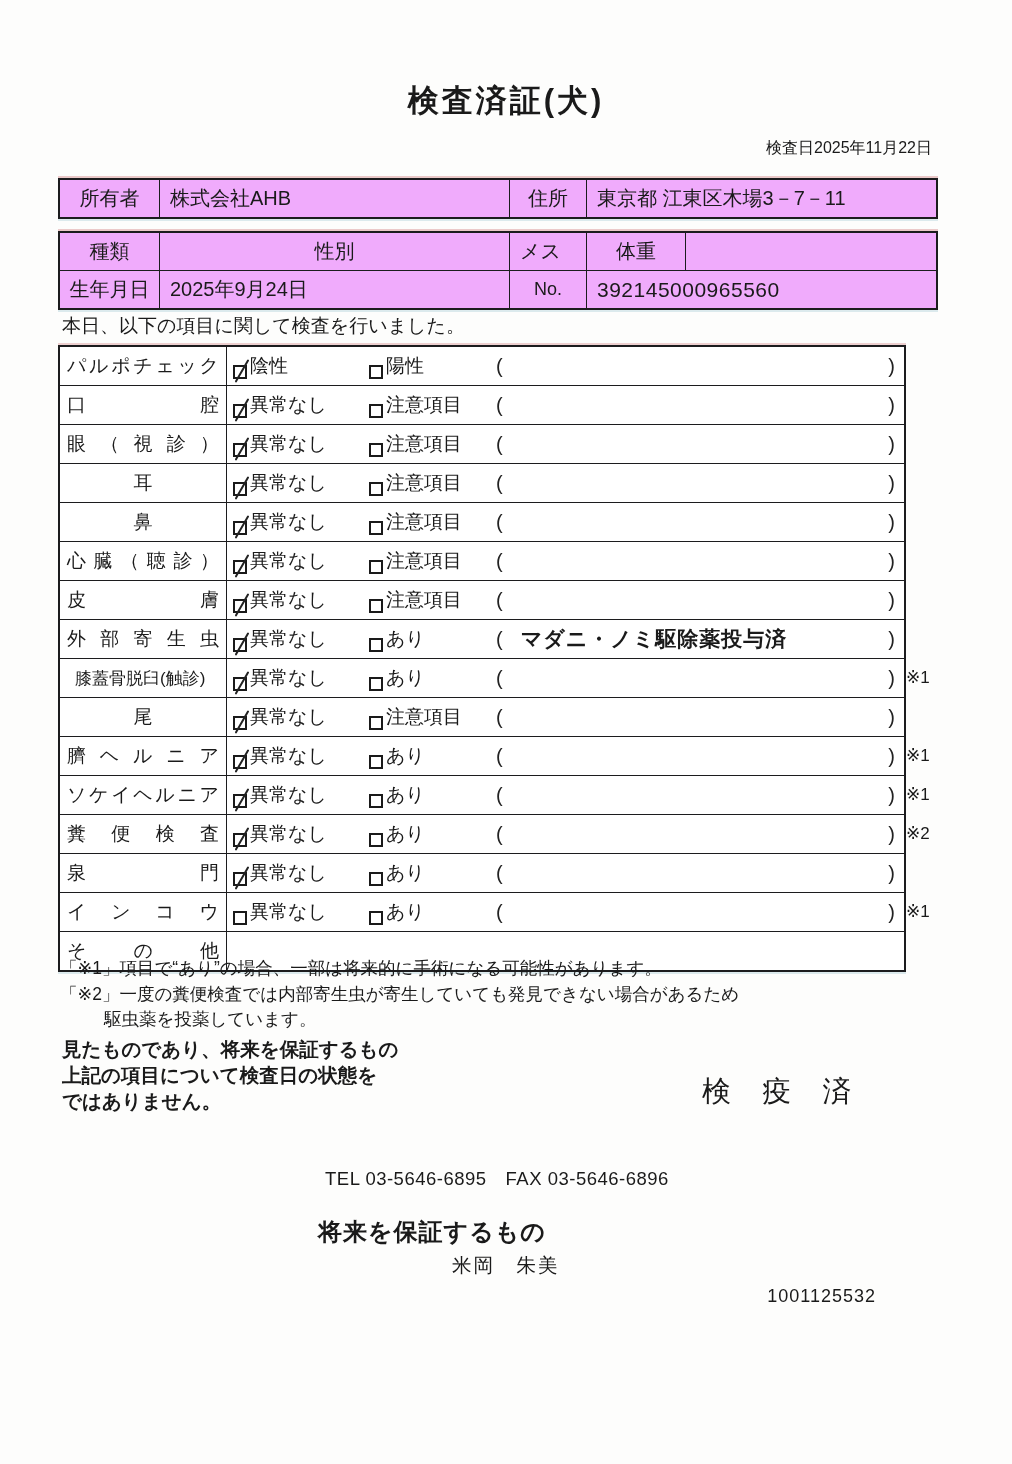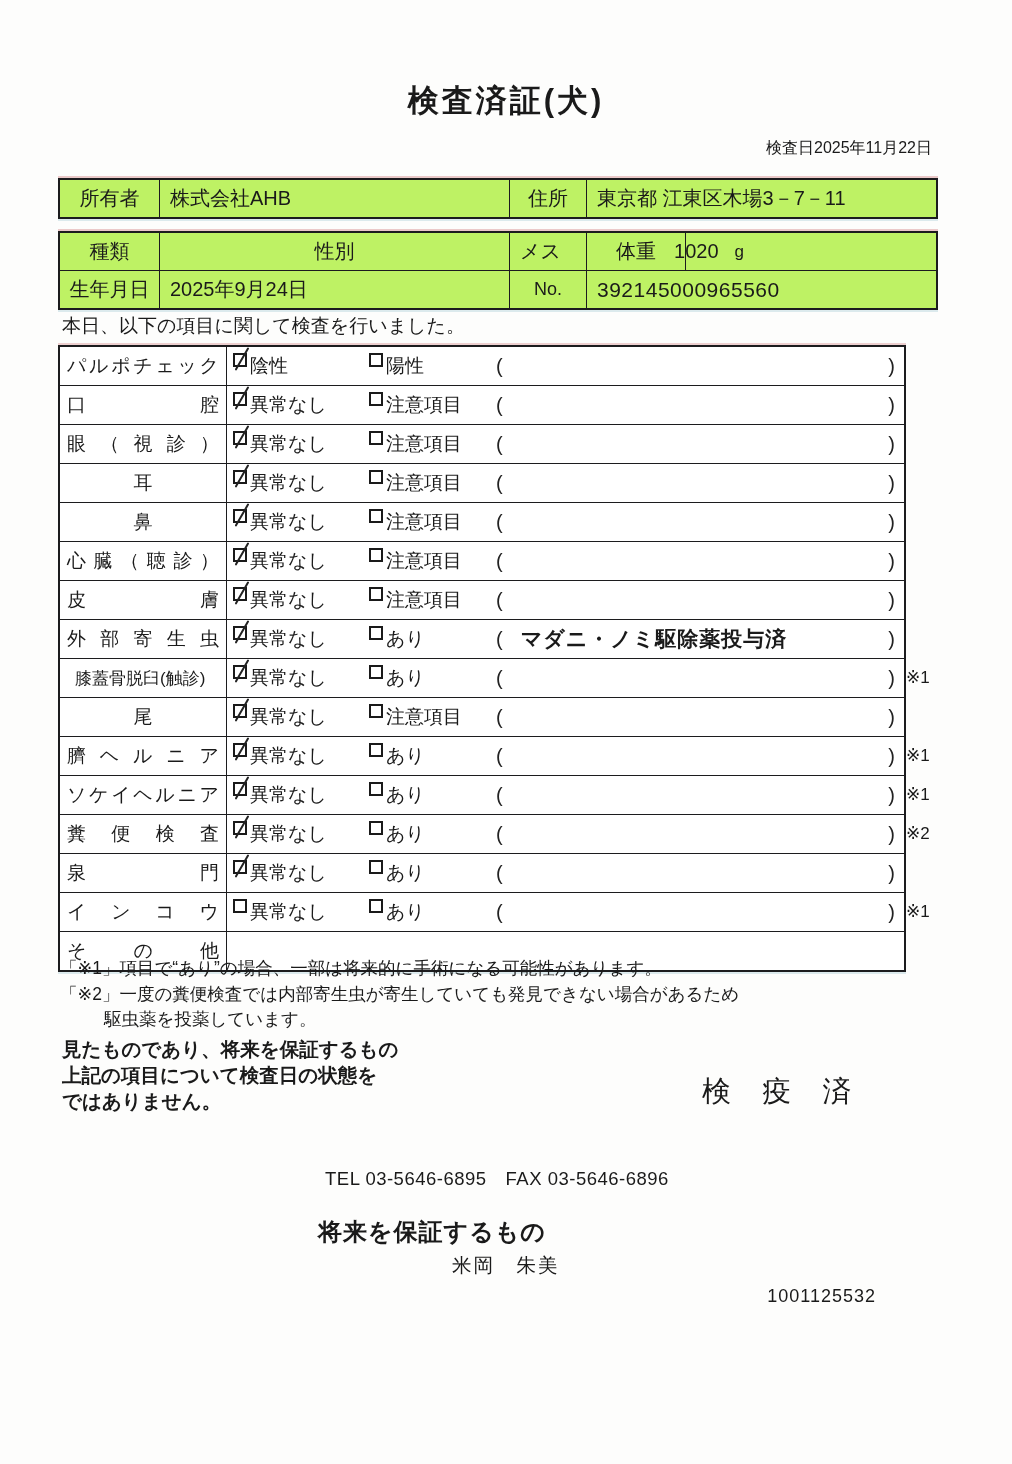--- a/index.html
+++ b/index.html
@@ -10,21 +10,21 @@
     text-decoration:underline;
   }
   
   .title{position:absolute; top:80px; left:0; width:1012px; text-align:center;
          font-size:31px; font-weight:700; letter-spacing:3px;}
   .date-row{position:absolute; top:138px; left:566px; right:80px;
             display:flex; justify-content:flex-end; font-size:16px;}
   
   .dtable{position:absolute; left:58px; width:880px; border:2px solid #1c1c1e;
           box-shadow:0 -2px 0 rgba(190,70,70,.28), 0 2px 0 rgba(70,150,170,.18);
-          box-sizing:border-box; background:#bef264;}
+          box-sizing:border-box; background:#f0abfc;}
   .trow{display:grid; height:37px; align-items:center; font-size:20px;}
   .trow + .trow{border-top:1.5px solid #1c1c1e;}
   .trow > div{height:100%; display:flex; align-items:center; box-sizing:border-box;}
   .lblc{justify-content:center; border-right:1.5px solid #1c1c1e;}
   .valc{padding-left:10px; border-right:1.5px solid #1c1c1e;}
   .valc.last{border-right:none;}
   .owner-grid{grid-template-columns:100px 350px 77px 1fr;}
   .animal-grid1{grid-template-columns:100px 350px 77px 99px 70px 1fr;}
   .animal-grid2{grid-template-columns:100px 350px 77px 1fr;}
   .breed{font-size:17.5px; letter-spacing:-0.5px;}
@@ -38,21 +38,21 @@
              border:2px solid #1c1c1e; box-sizing:border-box; background:#fff;
              box-shadow:0 -2px 0 rgba(190,70,70,.25), 0 2px 0 rgba(70,150,170,.18);}
   .crow{display:grid; grid-template-columns:167px 1fr; height:38px; position:relative;}
   .crow + .crow{border-top:1.5px solid #1c1c1e;}
   .clabel{border-right:1.5px solid #1c1c1e; box-sizing:border-box;
           display:flex; align-items:center; justify-content:space-between;
           padding:0 7px; font-size:19px;}
   .clabel.center{justify-content:center;}
   .clabel.compact{font-size:17px; padding:0 3px; letter-spacing:0; justify-content:flex-start;margin-left:12px;}
   .ccell{display:flex; align-items:center; padding-left:6px; box-sizing:border-box;}
-  .opt{display:inline-flex; align-items:flex-start; gap:3px; font-size:19px;}
+  .opt{display:inline-flex; align-items:flex-end; gap:3px; font-size:19px;}
   .opt1{width:136px;}
   .opt2{width:127px;}
   .cb{position:relative; display:inline-block; width:14px; height:14px;
       border:2px solid #1a1a1a; box-sizing:border-box; flex:0 0 auto;}
   .cb.checked::after{content:''; position:absolute; width:2.2px; height:26px;
       background:#222; left:6px; top:-9px; transform:rotate(30deg); border-radius:2px;}
   .paren{font-size:20px; color:#222;}
   .paren-close{padding-right:9px;}
   .ptext{flex:1; text-align:left; padding-left:18px; font-size:21px; font-weight:600; letter-spacing:1px;}
   .mark{position:absolute; right:-44px; top:8px; width:42px; font-size:17px; color:#1a1a1a;}
@@ -90,24 +90,20 @@
       <div class="valc last">東京都 江東区木場3－7－11</div>
     </div>
   </div>
 
   <div class="dtable" style="top:231px;">
     <div class="trow animal-grid1">
       <div class="lblc">種類</div>
       <div class="lblc">性別</div>
       <div class="valc">メス</div>
       <div class="lblc">体重</div>
-      <div class="valc last weightc">
-        <span>1020</span>
-        <span class="wunit">g</span>
-      </div>
     </div>
     <div class="trow animal-grid2">
       <div class="lblc">生年月日</div>
       <div class="valc">2025年9月24日</div>
       <div class="lblc" style="font-size:18px;">No.</div>
       <div class="valc last num">392145000965560</div>
     </div>
   </div>
 
   <div class="intro">本日、以下の項目に関して検査を行いました。</div>

